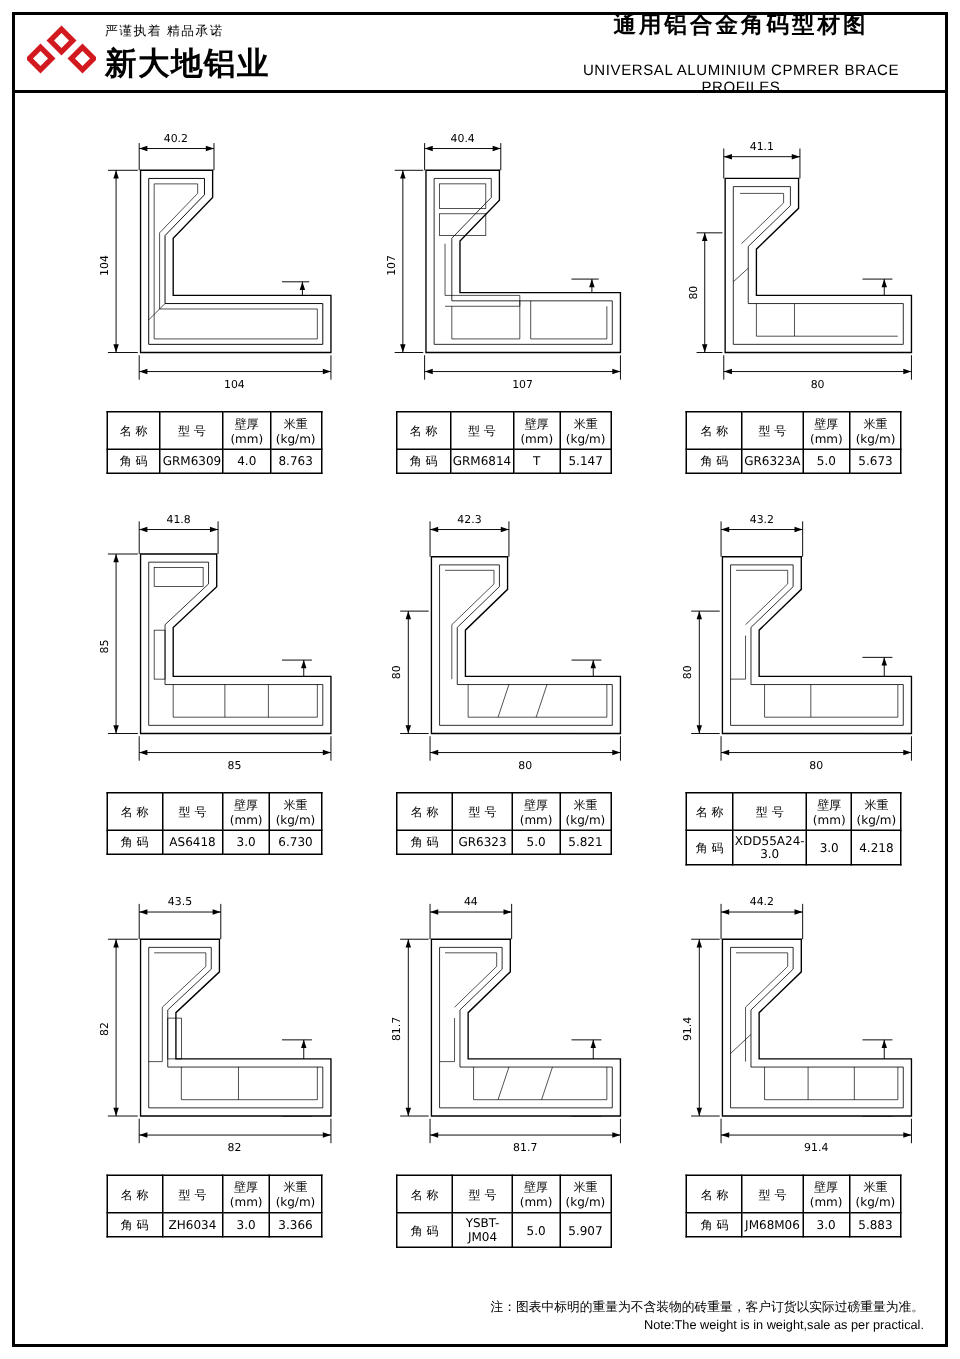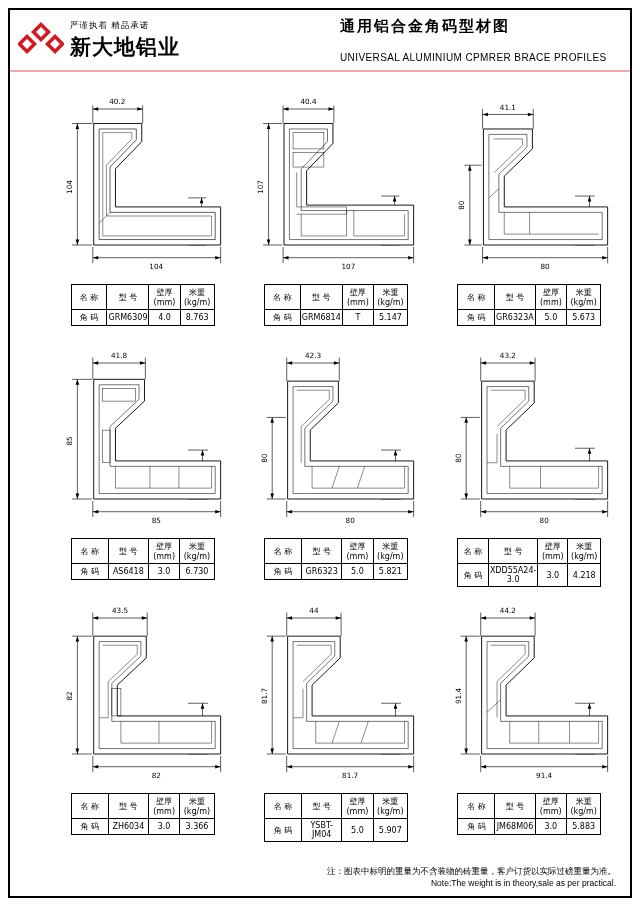--- a/index.html
+++ b/index.html
@@ -10,29 +10,29 @@
     font-family:"Liberation Sans", sans-serif;
     color:#000;
     position:relative;
   }
   .page {
     position:absolute; left:8px; top:8px; width:624px; height:890px;
     border:2px solid #000; background:#fff;
   }
   
   .header {
-    position:relative; height:62px; border-bottom:2px solid #fca5a5;
-    display:flex; align-items:center;
+    position:relative; height:52px; border-bottom:2px solid #000000;
+    display:flex; align-items:center;gap:28px;
   }
   .logo-wrap { display:flex; align-items:center; padding-left:8px; width:330px; }
   .logo-mark { width:46px; height:40px; position:relative; flex:0 0 auto;}
   .logo-text { margin-left:6px; }
   .slogan { font-size:8.5px; letter-spacing:1px; color:#000; margin-bottom:1px; }
   .company { font-size:21px; font-weight:bold; letter-spacing:1px; font-family:Liberation Sans, sans-serif; }
-  .title-wrap { flex:1; text-align:left; padding-right:10px; }
+  .title-wrap { flex:1; text-align:center; padding-right:10px; }
   .title-cn { font-size:15px; font-weight:bold; letter-spacing:2px; }
   .title-en { font-size:10px; letter-spacing:0.4px; margin-top:16px; }
 
   
   .grid {
     display:grid;
     grid-template-columns:repeat(3, 1fr);
     grid-template-rows:repeat(3, 1fr);
     padding:6px 4px 0 4px;
     height:770px;
@@ -632,16 +632,16 @@
           <td>5.883</td>
         </tr>
       </tbody>
         </table>
     </div>
 
   </div>
 
   <div class="note">
     <div>注：图表中标明的重量为不含装物的砖重量，客户订货以实际过磅重量为准。</div>
-    <div>Note:The weight is in theory,sale as per practical.</div>
+    <div>Note:The weight is in weight,sale as per practical.</div>
   </div>
 
 </div>
 
 </body></html>

